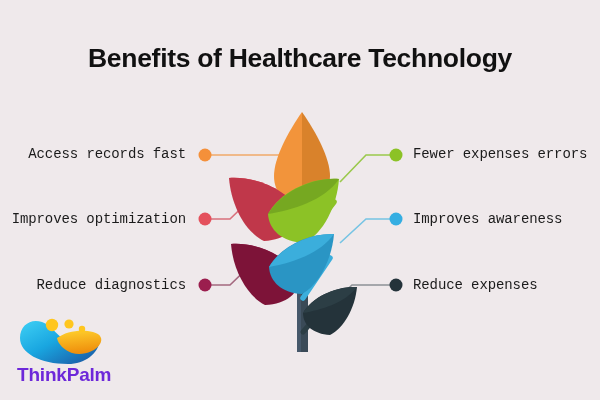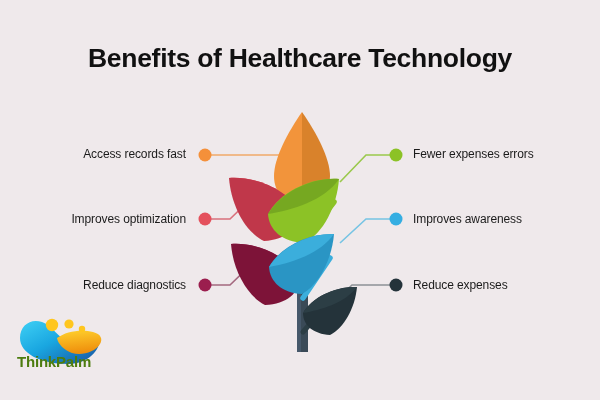--- a/index.html
+++ b/index.html
@@ -27,45 +27,46 @@
     width: 600px;
     text-align: center;
     font-size: 26.5px;
     font-weight: bold;
     color: #111111;
     letter-spacing: -0.3px;
     white-space: nowrap;
   }
   .label {
     position: absolute;
-    font-size: 12px;
+    font-size: 14px;
     color: #1b1b1b;
     white-space: nowrap;
     letter-spacing: -0.1px;
+    font-family: Liberation Mono, monospace;
   }
   .label-left {
     text-align: right;
     transform: translateY(-50%);
   }
   .label-right {
     text-align: left;
     transform: translateY(-50%);
   }
   .dot {
     position: absolute;
     border-radius: 50%;
     transform: translate(-50%, -50%);
   }
   .logo-text {
     position: absolute;
     left: 17px;
-    top: 353px;
-    font-size: 15px;
+    top: 364px;
+    font-size: 19px;
     font-weight: bold;
-    color: #4d7c0f;
+    color: #6d28d9;
     letter-spacing: -0.2px;
   }
   svg { display: block; }
 </style>
 </head>
 <body>
 
 <svg id="canvas" viewBox="0 0 600 400">
   <rect x="0" y="0" width="600" height="400" fill="#efe9eb"></rect>
 

